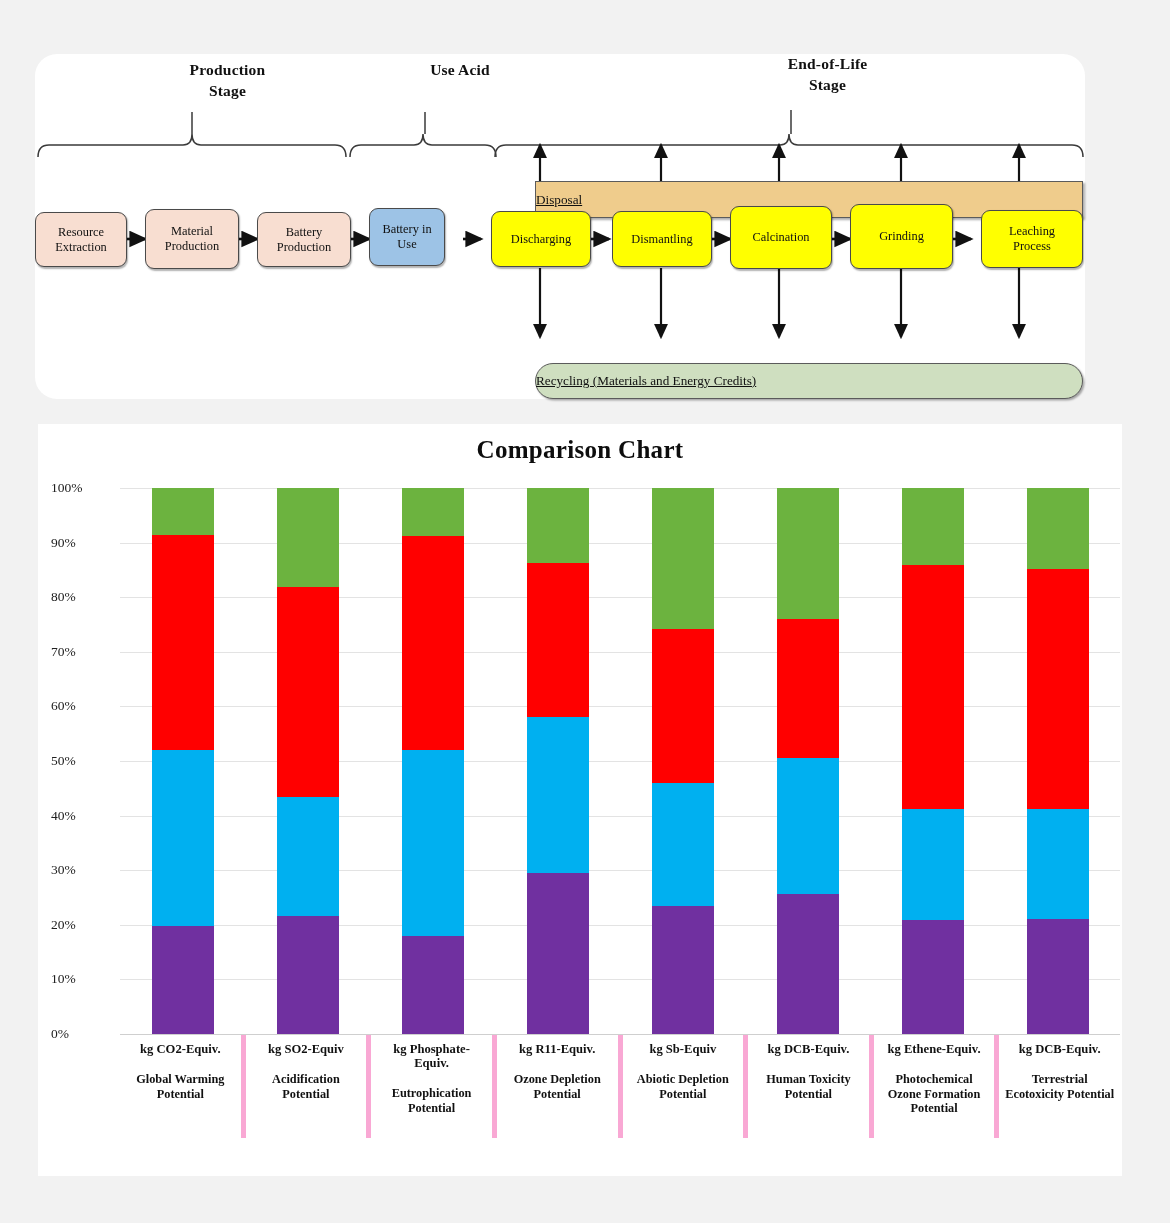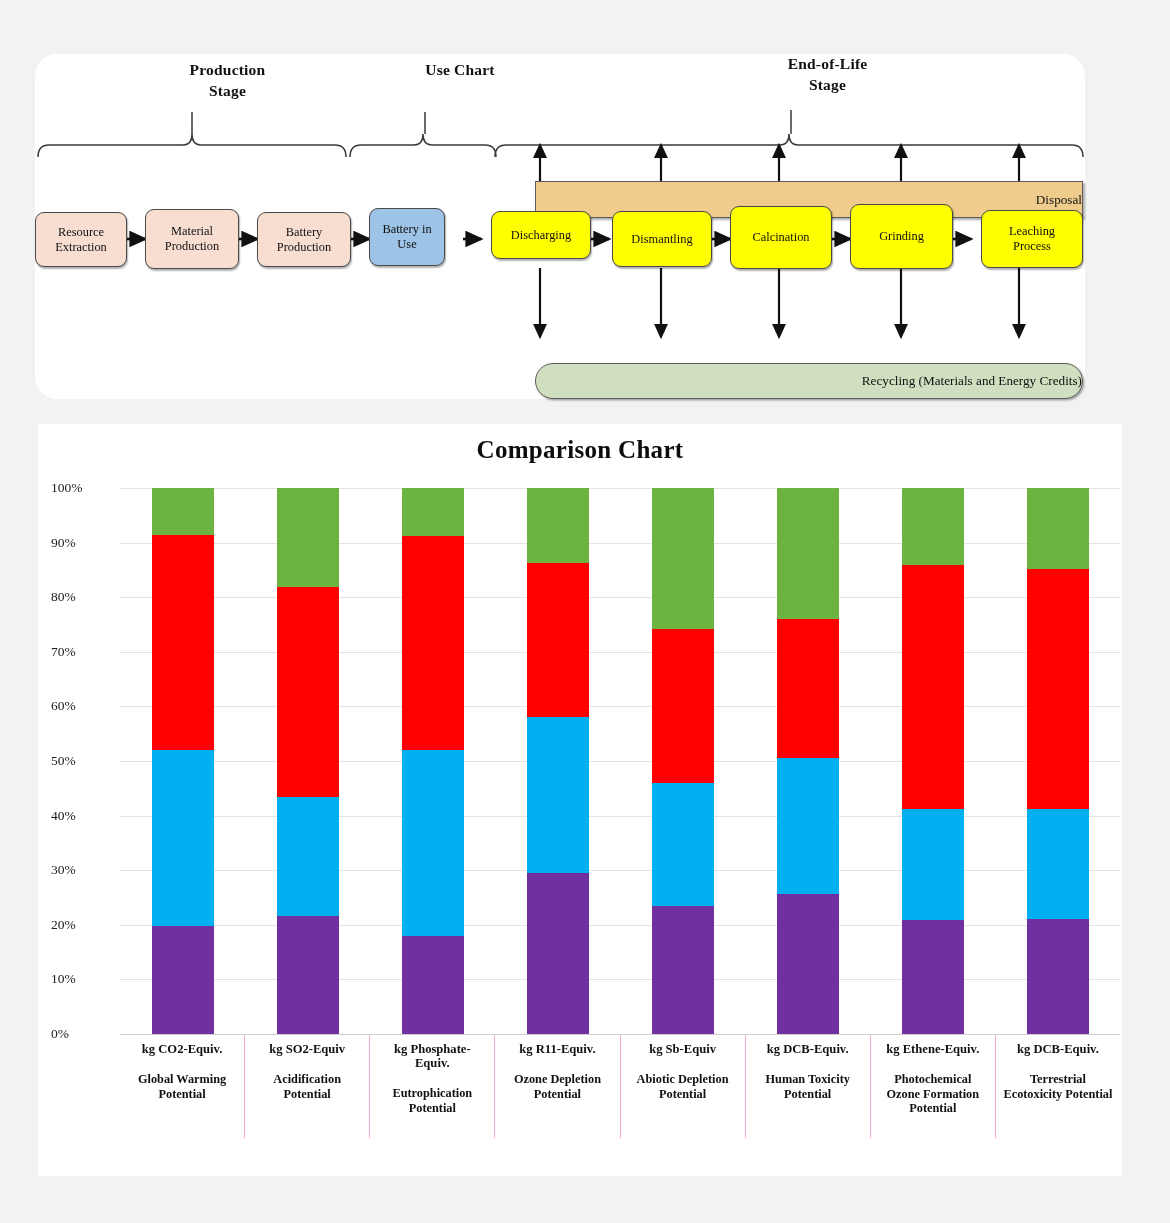--- a/index.html
+++ b/index.html
@@ -25,23 +25,24 @@
     display:flex;align-items:center;justify-content:center;
     text-align:center;font-size:12.4px;color:#111;line-height:1.18;
     box-shadow:1px 1.5px 1.5px rgba(0,0,0,.30);
     padding:2px 9px;
   }
   .node.peach{background:#f8ded1;}
   .node.blue{background:#9dc3e6;}
   .node.yellow{background:#ffff00;}
   .wide{
     position:absolute;box-sizing:border-box;border:1.6px solid #5b5b5b;
-    display:flex;align-items:center;justify-content:flex-end;
+    display:flex;align-items:center;justify-content:flex-start;
     font-size:13.2px;color:#111;
     box-shadow:1.5px 1.5px 2px rgba(0,0,0,.32);
+    text-decoration:underline;
   }
   .wide.disposal{background:#efcc8c;}
   .wide.recycle{background:#cfdfc0;}
   .arrows{position:absolute;left:0;top:0;pointer-events:none;}
 
   
   #chart-panel{
     position:absolute;left:38px;top:424px;width:1084px;height:752px;
     background:#ffffff;
   }
@@ -61,21 +62,21 @@
   }
   .bar{position:absolute;bottom:0;width:62px;}
   .seg{width:100%;position:absolute;left:0;}
   
   #cat-table{
     position:absolute;left:82px;top:610px;width:1000px;height:104px;
     display:flex;box-sizing:border-box;
     border-top:1px solid #cfcfcf;
   }
   .cat-cell{
-    flex:1 1 0;box-sizing:border-box;border-right:1px solid #f9a8d4;
+    flex:1 1 0;box-sizing:border-box;border-right:5px solid #f9a8d4;
     display:flex;flex-direction:column;align-items:center;
     padding-top:7px;text-align:center;
   }
   .cat-cell:last-child{border-right:none;}
   .cat-unit{font-size:12.6px;font-weight:bold;color:#111;line-height:1.12;}
   .cat-name{margin-top:16px;font-size:12.3px;font-weight:bold;color:#111;line-height:1.18;}
   
   #legend{
     position:absolute;left:0;top:714px;width:1084px;height:44px;
     display:flex;align-items:center;
@@ -88,21 +89,21 @@
 <body>
 
 <div id="flow-panel">
 
   <div class="stage-label" style="left:100px;top:6px;width:185px;">
     <div>Production</div>
     <div>Stage</div>
   </div>
 
   <div class="stage-label" style="left:335px;top:6px;width:180px;">
-    <div>Use Chart</div>
+    <div>Use Acid</div>
   </div>
 
   <div class="stage-label" style="left:665px;top:0px;width:255px;">
     <div>End-of-Life</div>
     <div>Stage</div>
   </div>
 
   <svg class="brace-svg" width="1050" height="345">
     <g fill="none" stroke="#3a3a3a" stroke-width="1.5">
 
@@ -178,21 +179,21 @@
     </div>
   </div>
 
   <div class="node blue" style="left:334px;top:154px;width:76px;height:58px;">
     <div>
       <div>Battery in</div>
       <div>Use</div>
     </div>
   </div>
 
-  <div class="node yellow" style="left:456px;top:157px;width:100px;height:48px;">
+  <div class="node yellow" style="left:456px;top:157px;width:100px;height:56px;">
     <span>Discharging</span>
   </div>
 
   <div class="node yellow" style="left:577px;top:157px;width:100px;height:56px;">
     <span>Dismantling</span>
   </div>
 
   <div class="node yellow" style="left:695px;top:152px;width:102px;height:63px;">
     <span>Calcination</span>
   </div>

